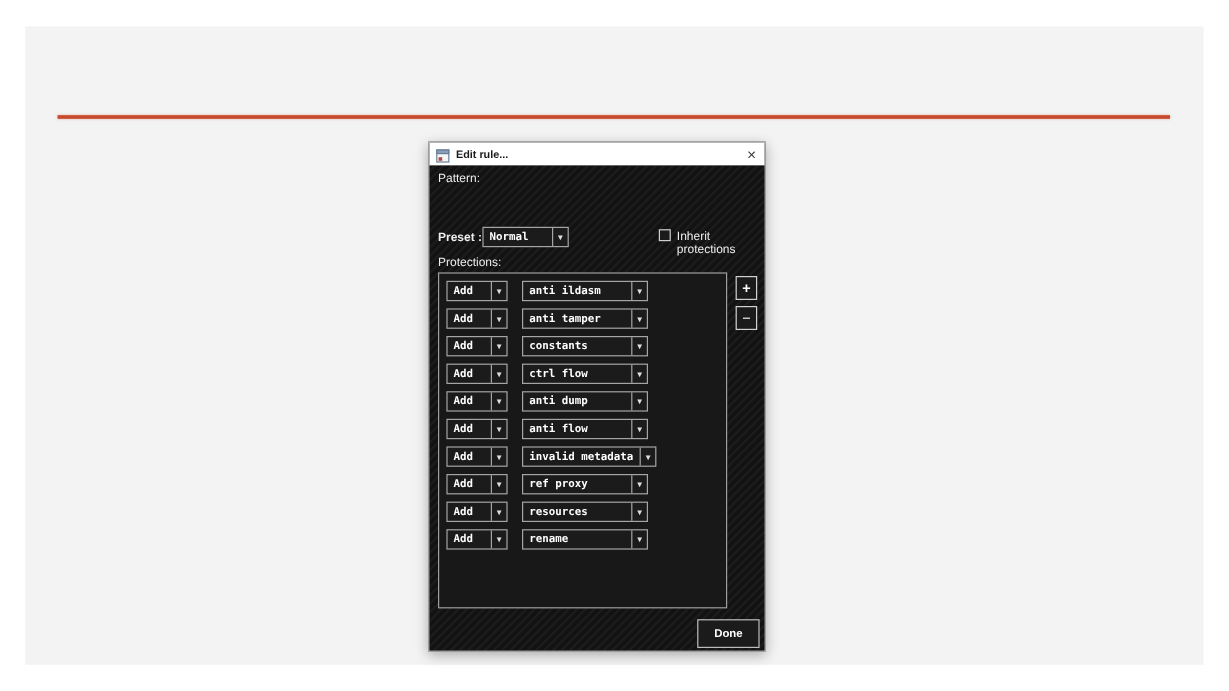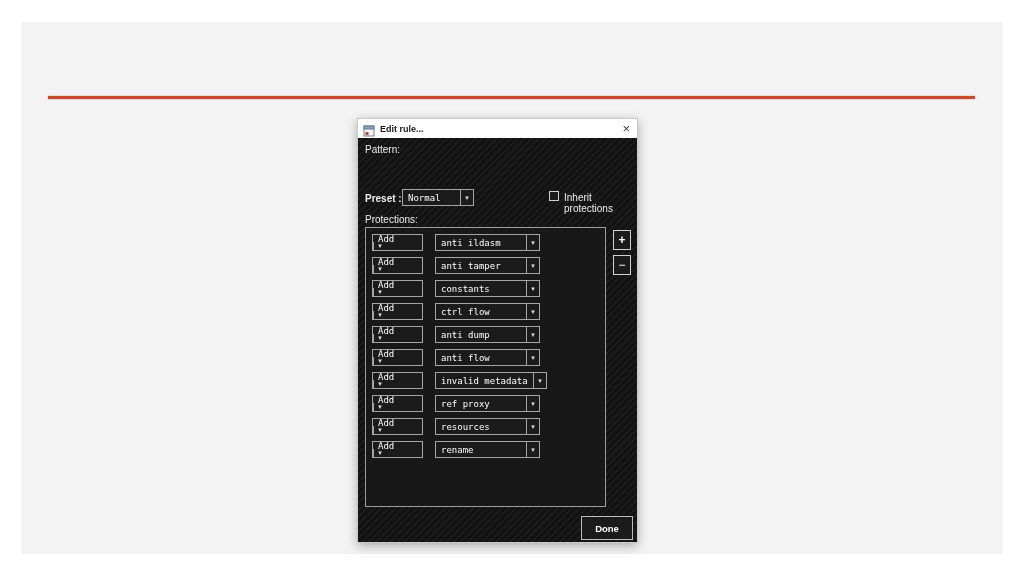--- a/index.html
+++ b/index.html
@@ -32,35 +32,35 @@
                  #121212 0px, #121212 2px, #1f1f1f 3px, #121212 5px); }
 
   .lbl { position:absolute; font-size:10px; color:#ededed; }
 
   .textbox { position:absolute; left:7px; top:23px; width:267px; height:18px;
              background:#1b1b1b; border:1px solid #b5b5b5; color:#ffffff;
              font-family:"DejaVu Sans Mono", monospace; font-size:9px;
              padding:0 0 0 5px; outline:none; }
 
   .combo { position:absolute; display:flex; align-items:stretch;
-           border:1px solid #a5a5a5; background:#1b1b1b; height:17px; }
+           border:1px solid #a5a5a5; background:#1b1b1b; height:17px;font-weight:bold; }
   .combo-text { flex:1; display:flex; align-items:center; padding-left:5px;
                 font-family:"DejaVu Sans Mono", monospace; font-size:9px;
                 color:#ffffff; white-space:nowrap; overflow:hidden; }
   .combo-arrow { width:13px; flex:none; border-left:1px solid #a5a5a5;
                  display:flex; align-items:center; justify-content:center;
                  font-size:7px; color:#dedede; }
 
   .checkbox { position:absolute; left:191px; top:53px; width:10px; height:10px;
               border:1px solid #cfcfcf; background:#1b1b1b; }
 
   .list { position:absolute; left:7px; top:89px; width:241px; height:280px;
           border:1px solid #9e9e9e; background:#181818; padding:6px 0 0 6px; }
   .row { position:relative; height:17px; margin-bottom:6px; }
-  .row .action-combo { left:0; top:0; width:51px;flex-direction:column; }
+  .row .action-combo { left:0; top:0; width:51px; }
   .row .prot-combo   { left:63px; top:0; width:105px; }
   .row .prot-combo.wide { width:112px; }
 
   .sq-btn { position:absolute; left:255px; width:18px; height:20px;
             background:#1b1b1b; border:1px solid #d2d2d2; color:#ffffff;
             font-size:12px; line-height:16px; text-align:center;
             font-family:"Liberation Sans", sans-serif; padding:0; }
   .sq-btn.plus  { top:92px; font-weight:700; }
   .sq-btn.minus { top:117px; }
 

